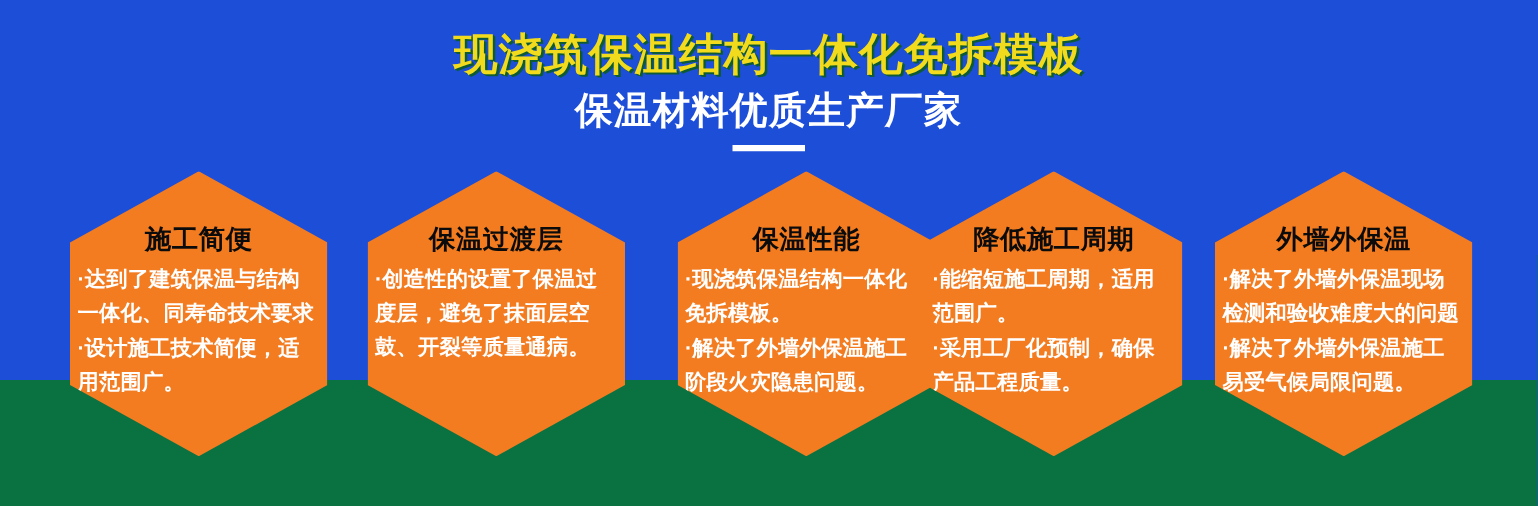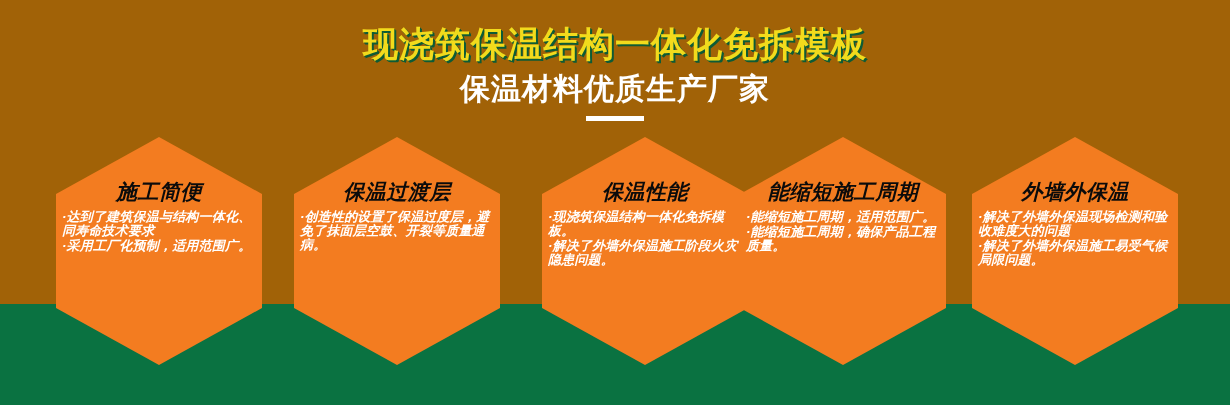--- a/index.html
+++ b/index.html
@@ -12,21 +12,21 @@
     background: #0a7241;
     font-family: "Liberation Sans", "DejaVu Sans", sans-serif;
     overflow: hidden;
     position: relative;
   }
 
   .banner {
     position: relative;
     width: 1230px;
     height: 304px;
-    background: #a16207;
+    background: #1d4ed8;
   }
 
   
   .header {
     position: absolute;
     top: 0;
     left: 0;
     width: 1230px;
     text-align: center;
   }
@@ -73,21 +73,20 @@
   .hex {
     position: absolute;
     top: 0;
     width: 206px;
     height: 228px;
     background: #f37c20;
     -webkit-clip-path: polygon(50% 0%, 100% 25%, 100% 75%, 50% 100%, 0% 75%, 0% 25%);
     clip-path: polygon(50% 0%, 100% 25%, 100% 75%, 50% 100%, 0% 75%, 0% 25%);
     box-sizing: border-box;
     padding: 0 10px;
-    font-style: italic;
   }
 
   .hex-1 { left: 56px; }
   .hex-2 { left: 294px; }
   .hex-3 { left: 518px; margin-left: 24px; }
   .hex-4 { left: 740px; }
   .hex-5 { left: 972px; }
 
   .hex-inner {
     position: absolute;
@@ -110,22 +109,22 @@
   }
 
   .hex-body {
     margin: 0;
     padding: 0;
     list-style: none;
     text-align: left;
   }
 
   .hex-body li {
-    font-size: 13px;
-    line-height: 14px;
+    font-size: 17px;
+    line-height: 27px;
     font-weight: bold;
     color: #ffffff;
     margin: 0 0 1px 0;
     padding: 0;
     letter-spacing: 0.2px;
     text-indent: 0;
   }
 </style>
 </head>
 <body>
@@ -138,21 +137,21 @@
     <div class="divider"></div>
   </div>
 
   <div class="hex-row">
 
     <div class="hex hex-1">
       <div class="hex-inner">
         <div class="hex-title">施工简便</div>
         <ul class="hex-body">
           <li>·达到了建筑保温与结构一体化、同寿命技术要求</li>
-          <li>·采用工厂化预制，适用范围广。</li>
+          <li>·设计施工技术简便，适用范围广。</li>
         </ul>
       </div>
     </div>
 
     <div class="hex hex-2">
       <div class="hex-inner">
         <div class="hex-title">保温过渡层</div>
         <ul class="hex-body">
           <li>·创造性的设置了保温过度层，避免了抹面层空鼓、开裂等质量通病。</li>
         </ul>
@@ -164,24 +163,24 @@
         <div class="hex-title">保温性能</div>
         <ul class="hex-body">
           <li>·现浇筑保温结构一体化免拆模板。</li>
           <li>·解决了外墙外保温施工阶段火灾隐患问题。</li>
         </ul>
       </div>
     </div>
 
     <div class="hex hex-4">
       <div class="hex-inner">
-        <div class="hex-title">能缩短施工周期</div>
+        <div class="hex-title">降低施工周期</div>
         <ul class="hex-body">
           <li>·能缩短施工周期，适用范围广。</li>
-          <li>·能缩短施工周期，确保产品工程质量。</li>
+          <li>·采用工厂化预制，确保产品工程质量。</li>
         </ul>
       </div>
     </div>
 
     <div class="hex hex-5">
       <div class="hex-inner">
         <div class="hex-title">外墙外保温</div>
         <ul class="hex-body">
           <li>·解决了外墙外保温现场检测和验收难度大的问题</li>
           <li>·解决了外墙外保温施工易受气候局限问题。</li>

